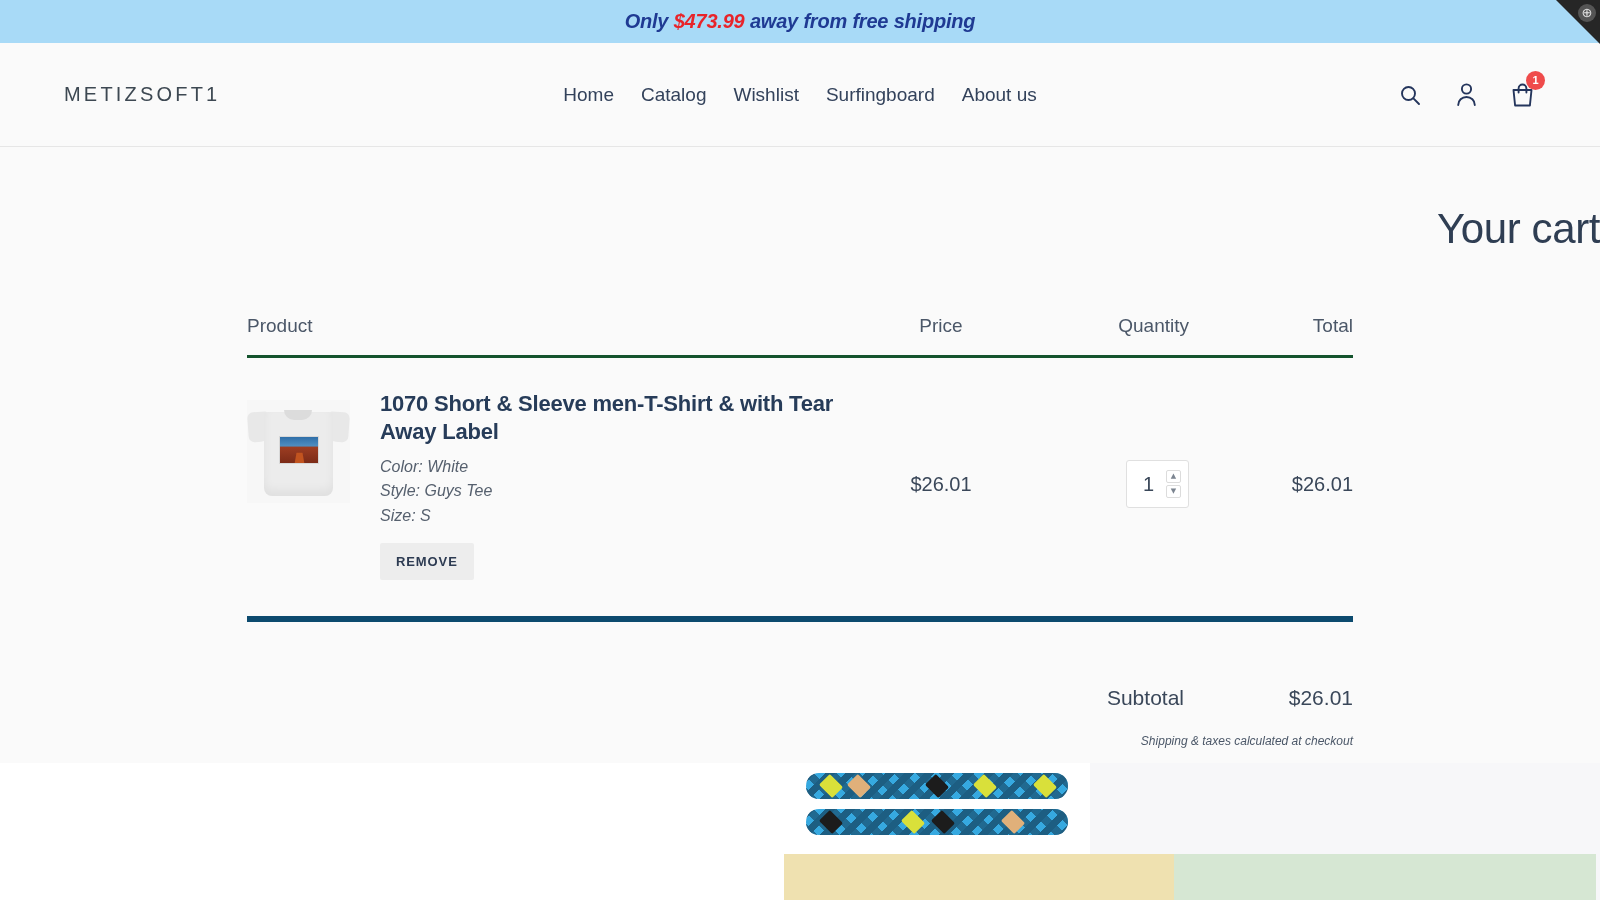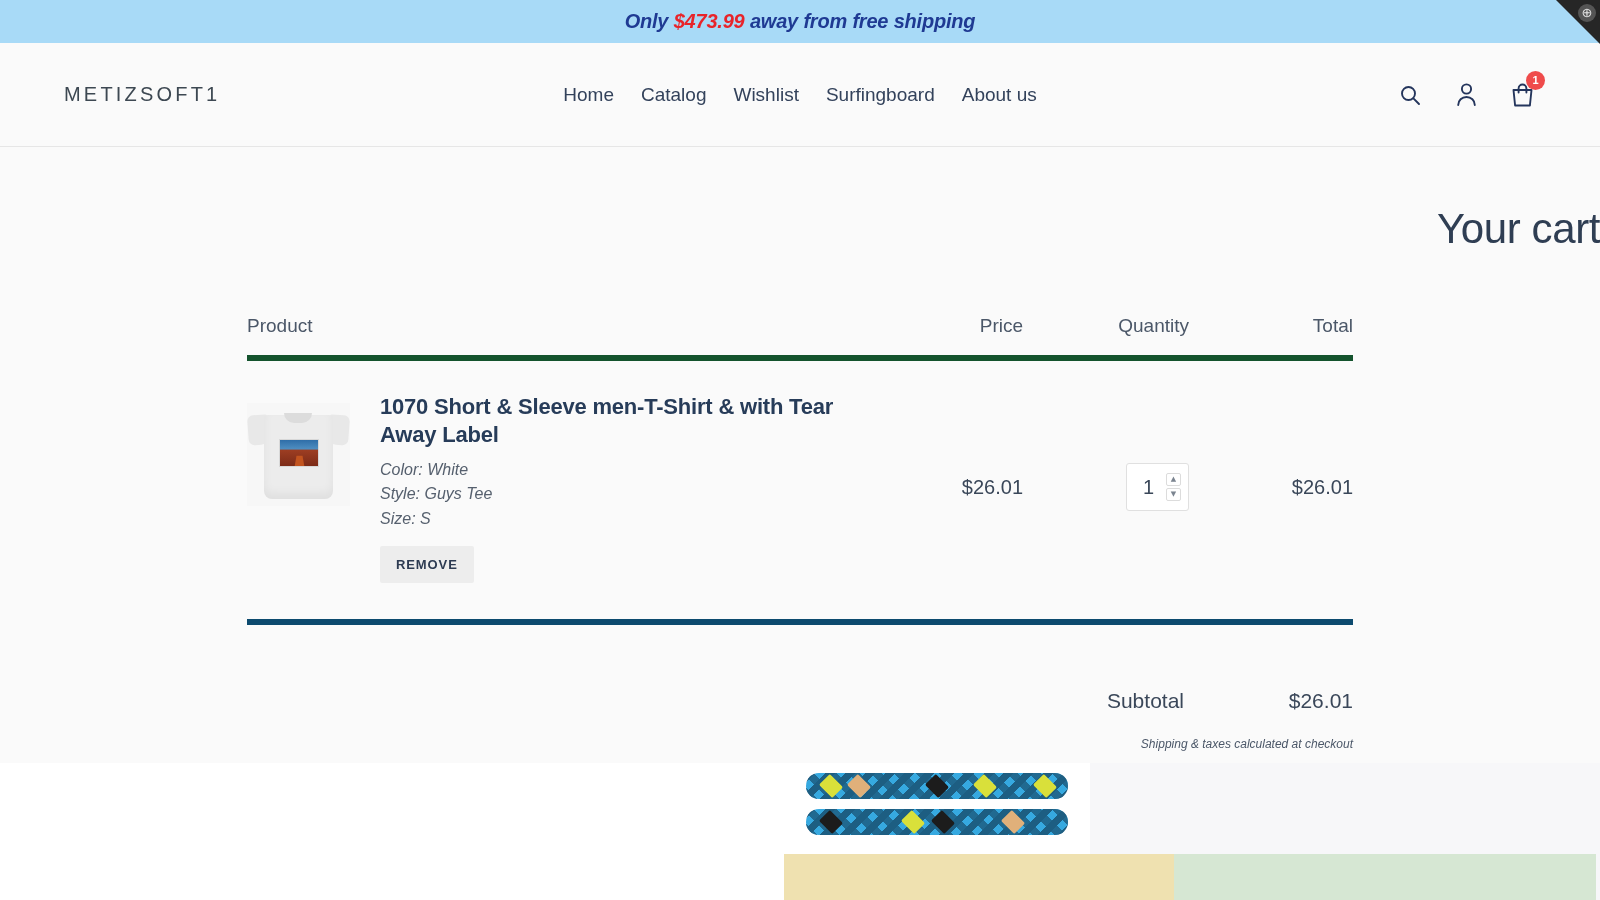--- a/index.html
+++ b/index.html
@@ -146,24 +146,24 @@
   .cart-wrap {
     width: 1106px;
     margin: 0 auto;
     padding-top: 62px;
   }
 
   .cart-head {
     display: flex;
     align-items: flex-end;
     padding-bottom: 18px;
-    border-bottom: 6px solid #14532d;
+    border-bottom: 3px solid #14532d;
   }
   .col-product   { width: 612px; }
-  .col-price     { width: 164px; text-align: right; }
+  .col-price     { width: 164px; text-align: center; }
   .col-quantity  { width: 166px; text-align: right; }
   .col-total     { width: 164px; text-align: right; }
 
   .cart-head-label {
     font-size: 19px;
     color: #4b5768;
     font-weight: 400;
   }
 
   .cart-row {

